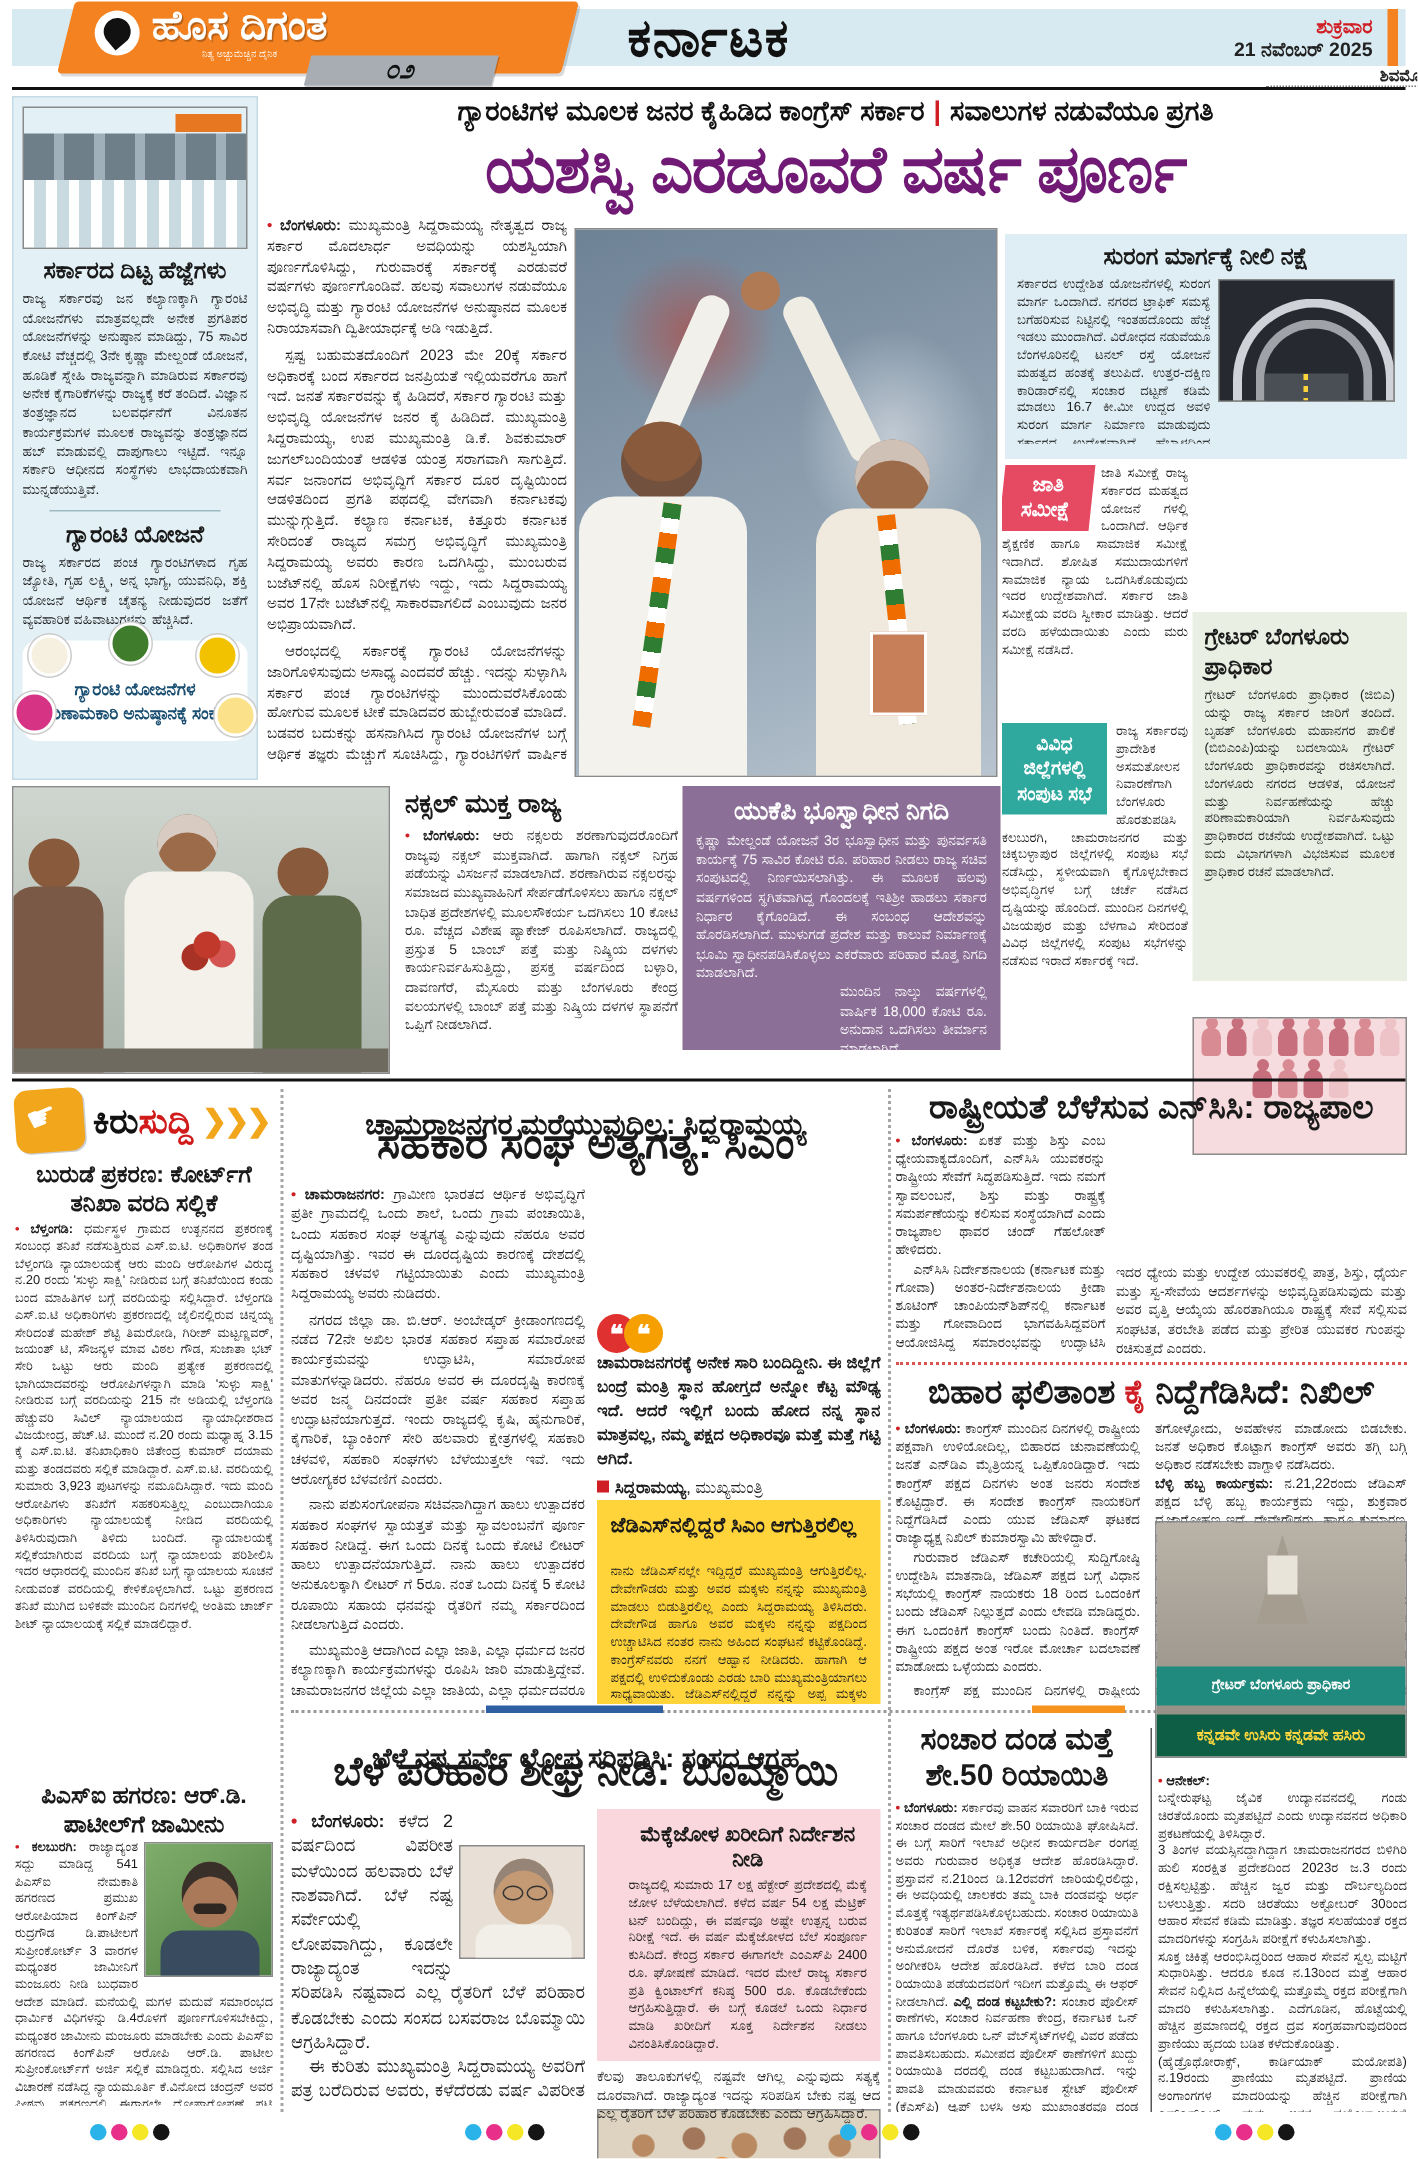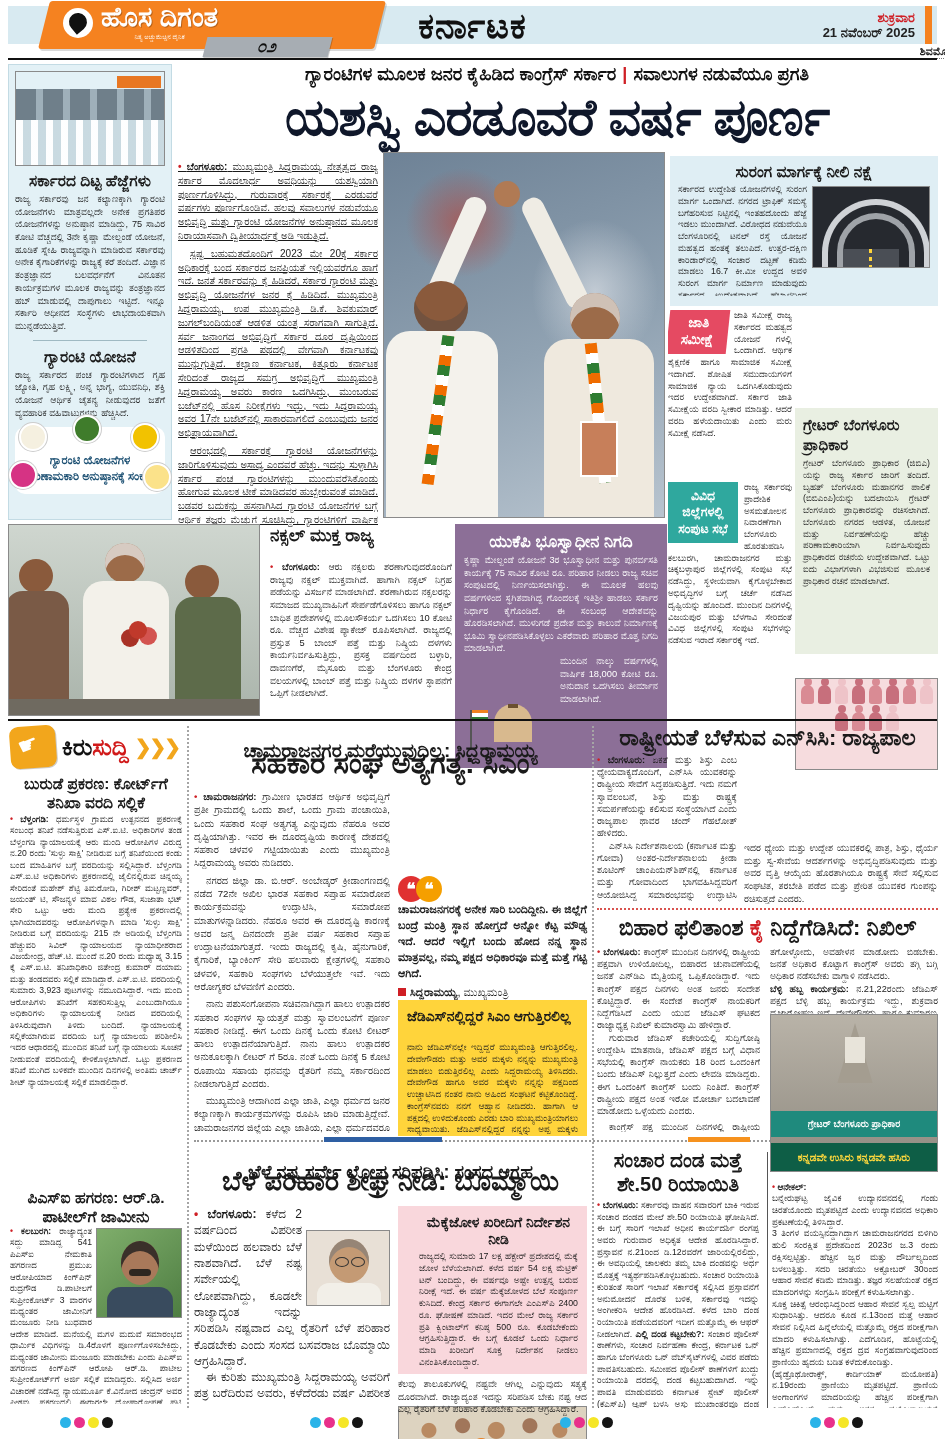--- a/index.html
+++ b/index.html
@@ -26,42 +26,42 @@
   .numplate{background:#a7adb3;transform:skewX(-14deg);text-align:center;font-size:17px;font-weight:900;color:#101010;line-height:20px;box-shadow:1px 1px 0 rgba(0,0,0,.2);}
   .sectitle{font-size:35px;font-weight:900;letter-spacing:1px;color:#111;}
   .dayl{color:#cf1f25;font-size:13px;font-weight:bold;text-align:right;}
   .datel{color:#222;font-size:13px;font-weight:bold;text-align:right;}
   .editionl{color:#222;font-size:11px;font-weight:bold;text-align:right;border-bottom:1px dotted #777;}
   .obar{background:#f58220;}
   .blackrule{background:#111;}
   
   .kicker{font-size:18px;font-weight:800;color:#111;line-height:1.2;}
   .ksep{color:#cf1f25;padding:0 6px;font-weight:900;}
-  .mainhead{font-size:51px;font-weight:900;color:#0f172a;line-height:1.25;letter-spacing:-1px;}
+  .mainhead{font-size:44px;font-weight:900;color:#701a75;line-height:1.25;letter-spacing:-1px;}
   .body10{font-size:10px;line-height:1.38;}
   .body9{font-size:9.3px;line-height:1.36;}
   .body88{font-size:8.8px;line-height:1.34;}
   
   .sidebar{background:#e3f1f6;border:1px solid #c3dbe4;box-sizing:border-box;padding:6px;}
   .sbhead{font-size:15.5px;font-weight:900;margin:6px 0 3px;}
   .sbbody{font-size:9.2px;line-height:1.38;text-align:justify;}
   .sbdiv{border-top:1px solid #9fb9c2;margin:7px 18px;}
   .garbox{background:#fff;border-radius:10px;position:relative;margin-top:8px;padding:26px 10px 10px;}
   .gartext{color:#1b4f72;font-size:11.5px;font-weight:900;text-align:center;line-height:1.35;}
   .gcirc{position:absolute;width:24px;height:24px;border-radius:50%;border:2px solid #fff;box-shadow:0 0 0 1px #ccc;}
   
   .tunnelbox{background:#dfeef4;padding:7px 8px;box-sizing:border-box;}
   .boxhead{font-size:15.5px;font-weight:900;text-align:center;margin-bottom:3px;}
   .castelabel{background:#e54a62;color:#fff;font-weight:900;font-size:13.5px;text-align:center;line-height:1.25;padding:5px 2px;transform:skewX(-6deg);}
   .teallabel{background:#2fa89e;color:#fff;font-weight:900;font-size:12.5px;text-align:center;line-height:1.3;padding:6px 3px;}
   .gbabox{background:#e9efe2;padding:7px 8px;box-sizing:border-box;}
   .gbahead{font-size:15px;font-weight:900;line-height:1.3;margin-bottom:4px;}
   .purplebox{background:#8c6f97;color:#fff;padding:8px 9px;box-sizing:border-box;}
   .purplebox .boxhead{color:#fff;}
-  .storyhead{font-size:17px;font-weight:900;margin-bottom:15px;}
+  .storyhead{font-size:17px;font-weight:900;margin-bottom:5px;}
   
   .vdot{border-left:2px dotted #a5a5a5;}
   .kiruhex{width:46px;height:42px;background:#f2a61c;border-radius:9px;position:relative;transform:rotate(-4deg);box-shadow:1px 1px 0 rgba(0,0,0,.2);}
   .kiruhex span{position:absolute;left:8px;top:5px;color:#fff;font-size:23px;transform:rotate(-18deg);}
   .kirut1{font-size:23px;font-weight:900;color:#111;}
   .kirut2{font-size:23px;font-weight:900;color:#d11a1a;}
   .chev{color:#f2a61c;font-size:20px;font-weight:900;letter-spacing:-2px;}
   .smallhead{font-size:15.5px;font-weight:900;line-height:1.25;}
   .colhead{font-size:19px;font-weight:800;line-height:1.2;margin-top:16px;}
   .colhead2{font-size:29px;font-weight:900;line-height:1.2;}
@@ -130,21 +130,21 @@
       <span class="gcirc" style="right:-6px;top:36px;background:#fbe28a;"></span>
       <div class="gartext">ಗ್ಯಾರಂಟಿ ಯೋಜನೆಗಳ ಪರಿಣಾಮಕಾರಿ ಅನುಷ್ಠಾನಕ್ಕೆ ಸಂಕಲ್ಪ</div>
     </div>
   </div>
 
   <div class="abs kicker ctr" style="left:176px;top:64px;width:762px;">
     <span>ಗ್ಯಾರಂಟಿಗಳ ಮೂಲಕ ಜನರ ಕೈಹಿಡಿದ ಕಾಂಗ್ರೆಸ್ ಸರ್ಕಾರ</span><span class="ksep">|</span><span>ಸವಾಲುಗಳ ನಡುವೆಯೂ ಪ್ರಗತಿ</span>
   </div>
   <div class="abs mainhead ctr" style="left:176px;top:86px;width:762px;">ಯಶಸ್ವಿ ಎರಡೂವರೆ ವರ್ಷ ಪೂರ್ಣ</div>
 
-  <div class="abs body10 jus ovh" style="left:178px;top:160px;width:200px;height:368px;text-decoration:underline;">
+  <div class="abs body10 jus ovh" style="left:178px;top:144px;width:200px;height:368px;">
     <p><span class="dl">ಬೆಂಗಳೂರು:</span> <span>ಮುಖ್ಯಮಂತ್ರಿ ಸಿದ್ದರಾಮಯ್ಯ ನೇತೃತ್ವದ ರಾಜ್ಯ ಸರ್ಕಾರ ಮೊದಲಾರ್ಧ ಅವಧಿಯನ್ನು ಯಶಸ್ವಿಯಾಗಿ ಪೂರ್ಣಗೊಳಿಸಿದ್ದು, ಗುರುವಾರಕ್ಕೆ ಸರ್ಕಾರಕ್ಕೆ ಎರಡುವರೆ ವರ್ಷಗಳು ಪೂರ್ಣಗೊಂಡಿವೆ. ಹಲವು ಸವಾಲುಗಳ ನಡುವೆಯೂ ಅಭಿವೃದ್ಧಿ ಮತ್ತು ಗ್ಯಾರಂಟಿ ಯೋಜನೆಗಳ ಅನುಷ್ಠಾನದ ಮೂಲಕ ನಿರಾಯಾಸವಾಗಿ ದ್ವಿತೀಯಾರ್ಧಕ್ಕೆ ಅಡಿ ಇಡುತ್ತಿದೆ.</span></p>
     <p class="ind">ಸ್ಪಷ್ಟ ಬಹುಮತದೊಂದಿಗೆ 2023 ಮೇ 20ಕ್ಕೆ ಸರ್ಕಾರ ಅಧಿಕಾರಕ್ಕೆ ಬಂದ ಸರ್ಕಾರದ ಜನಪ್ರಿಯತೆ ಇಲ್ಲಿಯವರೆಗೂ ಹಾಗೆ ಇದೆ. ಜನತೆ ಸರ್ಕಾರವನ್ನು ಕೈ ಹಿಡಿದರೆ, ಸರ್ಕಾರ ಗ್ಯಾರಂಟಿ ಮತ್ತು ಅಭಿವೃದ್ಧಿ ಯೋಜನೆಗಳ ಜನರ ಕೈ ಹಿಡಿದಿದೆ. ಮುಖ್ಯಮಂತ್ರಿ ಸಿದ್ದರಾಮಯ್ಯ, ಉಪ ಮುಖ್ಯಮಂತ್ರಿ ಡಿ.ಕೆ. ಶಿವಕುಮಾರ್ ಜುಗಲ್‌ಬಂದಿಯಂತೆ ಆಡಳಿತ ಯಂತ್ರ ಸರಾಗವಾಗಿ ಸಾಗುತ್ತಿದೆ. ಸರ್ವ ಜನಾಂಗದ ಅಭಿವೃದ್ಧಿಗೆ ಸರ್ಕಾರ ದೂರ ದೃಷ್ಟಿಯಿಂದ ಆಡಳಿತದಿಂದ ಪ್ರಗತಿ ಪಥದಲ್ಲಿ ವೇಗವಾಗಿ ಕರ್ನಾಟಕವು ಮುನ್ನುಗ್ಗುತ್ತಿದೆ. ಕಲ್ಯಾಣ ಕರ್ನಾಟಕ, ಕಿತ್ತೂರು ಕರ್ನಾಟಕ ಸೇರಿದಂತೆ ರಾಜ್ಯದ ಸಮಗ್ರ ಅಭಿವೃದ್ಧಿಗೆ ಮುಖ್ಯಮಂತ್ರಿ ಸಿದ್ದರಾಮಯ್ಯ ಅವರು ಕಾರಣ ಒದಗಿಸಿದ್ದು, ಮುಂಬರುವ ಬಜೆಟ್‌ನಲ್ಲಿ ಹೊಸ ನಿರೀಕ್ಷೆಗಳು ಇದ್ದು, ಇದು ಸಿದ್ದರಾಮಯ್ಯ ಅವರ 17ನೇ ಬಜೆಟ್‌ನಲ್ಲಿ ಸಾಕಾರವಾಗಲಿದೆ ಎಂಬುವುದು ಜನರ ಅಭಿಪ್ರಾಯವಾಗಿದೆ.</p>
     <p class="ind">ಆರಂಭದಲ್ಲಿ ಸರ್ಕಾರಕ್ಕೆ ಗ್ಯಾರಂಟಿ ಯೋಜನೆಗಳನ್ನು ಜಾರಿಗೊಳಿಸುವುದು ಅಸಾಧ್ಯ ಎಂದವರೆ ಹೆಚ್ಚು. ಇದನ್ನು ಸುಳ್ಳಾಗಿಸಿ ಸರ್ಕಾರ ಪಂಚ ಗ್ಯಾರಂಟಿಗಳನ್ನು ಮುಂದುವರೆಸಿಕೊಂಡು ಹೋಗುವ ಮೂಲಕ ಟೀಕೆ ಮಾಡಿದವರ ಹುಬ್ಬೇರುವಂತೆ ಮಾಡಿದೆ. ಬಡವರ ಬದುಕನ್ನು ಹಸನಾಗಿಸಿದ ಗ್ಯಾರಂಟಿ ಯೋಜನೆಗಳ ಬಗ್ಗೆ ಆರ್ಥಿಕ ತಜ್ಞರು ಮೆಚ್ಚುಗೆ ಸೂಚಿಸಿದ್ದು, ಗ್ಯಾರಂಟಿಗಳಿಗೆ ವಾರ್ಷಿಕ 52 ಸಾವಿರ ಕೋಟಿ ರೂ. ಅನುದಾನ ಬಿಡುಗಡೆ ಮಾಡುವ ಮೂಲಕ ಅಭಿವೃದ್ಧಿಗೂ ಹಣದ ಕೊರತೆಯಾಗದಂತೆ ಆಡಳಿತ ಸಾಗುತ್ತಿದೆ.</p>
   </div>
 
   <div class="abs fig photo" style="left:383px;top:152px;width:282px;height:366px;background:linear-gradient(160deg,#6e8296,#90a2b2 55%,#b8c4cf);">
     <div class="abs" style="left:8%;top:4%;width:40%;height:30%;background:radial-gradient(closest-side,#c0392b,transparent);opacity:.55;"></div>
     <div class="abs" style="right:2%;top:18%;width:45%;height:40%;background:radial-gradient(closest-side,#d9dee4,transparent);opacity:.7;"></div>
     <div class="abs" style="right:8%;bottom:8%;width:35%;height:30%;background:radial-gradient(closest-side,#b03a2e,transparent);opacity:.45;"></div>
 
@@ -196,21 +196,21 @@
     <div class="body88 jus">ರಾಜ್ಯ ಸರ್ಕಾರವು ಪ್ರಾದೇಶಿಕ ಅಸಮತೋಲನ ನಿವಾರಣೆಗಾಗಿ ಬೆಂಗಳೂರು ಹೊರತುಪಡಿಸಿ ಕಲಬುರಗಿ, ಚಾಮರಾಜನಗರ ಮತ್ತು ಚಿಕ್ಕಬಳ್ಳಾಪುರ ಜಿಲ್ಲೆಗಳಲ್ಲಿ ಸಂಪುಟ ಸಭೆ ನಡೆಸಿದ್ದು, ಸ್ಥಳೀಯವಾಗಿ ಕೈಗೊಳ್ಳಬೇಕಾದ ಅಭಿವೃದ್ಧಿಗಳ ಬಗ್ಗೆ ಚರ್ಚೆ ನಡೆಸಿದ ದೃಷ್ಟಿಯನ್ನು ಹೊಂದಿದೆ. ಮುಂದಿನ ದಿನಗಳಲ್ಲಿ ವಿಜಯಪುರ ಮತ್ತು ಬೆಳಗಾವಿ ಸೇರಿದಂತೆ ವಿವಿಧ ಜಿಲ್ಲೆಗಳಲ್ಲಿ ಸಂಪುಟ ಸಭೆಗಳನ್ನು ನಡೆಸುವ ಇರಾದೆ ಸರ್ಕಾರಕ್ಕೆ ಇದೆ.</div>
   </div>
 
   <div class="abs fig photo" style="left:770px;top:556px;width:168px;height:158px;background:linear-gradient(#b9b3a8,#8f8a80);z-index:3;">
     <div class="abs" style="left:62px;top:8px;width:44px;height:60px;background:#a49d90;clip-path:polygon(50% 0,90% 100%,10% 100%);"></div>
     <div class="abs" style="left:74px;top:22px;width:20px;height:26px;background:#e8e4da;"></div>
     <div class="abs sign1" style="left:0;top:96px;width:100%;height:26px;line-height:26px;">ಗ್ರೇಟರ್ ಬೆಂಗಳೂರು ಪ್ರಾಧಿಕಾರ</div>
     <div class="abs sign2" style="left:0;top:128px;width:100%;height:28px;line-height:28px;">ಕನ್ನಡವೇ ಉಸಿರು ಕನ್ನಡವೇ ಹಸಿರು</div>
   </div>
 
-  <div class="abs purplebox ovh" style="left:455px;top:524px;width:212px;height:244px;">
+  <div class="abs purplebox ovh" style="left:455px;top:524px;width:212px;height:176px;">
     <div class="boxhead" style="font-size:16.5px;">ಯುಕೆಪಿ ಭೂಸ್ವಾಧೀನ ನಿಗದಿ</div>
     <div class="body9 jus">ಕೃಷ್ಣಾ ಮೇಲ್ದಂಡೆ ಯೋಜನೆ 3ರ ಭೂಸ್ವಾಧೀನ ಮತ್ತು ಪುನರ್ವಸತಿ ಕಾರ್ಯಕ್ಕೆ 75 ಸಾವಿರ ಕೋಟಿ ರೂ. ಪರಿಹಾರ ನೀಡಲು ರಾಜ್ಯ ಸಚಿವ ಸಂಪುಟದಲ್ಲಿ ನಿರ್ಣಯಿಸಲಾಗಿತ್ತು. ಈ ಮೂಲಕ ಹಲವು ವರ್ಷಗಳಿಂದ ಸ್ಥಗಿತವಾಗಿದ್ದ ಗೊಂದಲಕ್ಕೆ ಇತಿಶ್ರೀ ಹಾಡಲು ಸರ್ಕಾರ ನಿರ್ಧಾರ ಕೈಗೊಂಡಿದೆ. ಈ ಸಂಬಂಧ ಆದೇಶವನ್ನು ಹೊರಡಿಸಲಾಗಿದೆ. ಮುಳುಗಡೆ ಪ್ರದೇಶ ಮತ್ತು ಕಾಲುವೆ ನಿರ್ಮಾಣಕ್ಕೆ ಭೂಮಿ ಸ್ವಾಧೀನಪಡಿಸಿಕೊಳ್ಳಲು ಎಕರೆವಾರು ಪರಿಹಾರ ಮೊತ್ತ ನಿಗದಿ ಮಾಡಲಾಗಿದೆ.</div>
     <div class="body9 jus" style="margin-left:96px;">ಮುಂದಿನ ನಾಲ್ಕು ವರ್ಷಗಳಲ್ಲಿ ವಾರ್ಷಿಕ 18,000 ಕೋಟಿ ರೂ. ಅನುದಾನ ಒದಗಿಸಲು ತೀರ್ಮಾನ ಮಾಡಲಾಗಿದೆ.</div>
     <div class="abs fig" style="left:4px;bottom:2px;width:90px;height:72px;">
       <div class="abs" style="left:26px;top:0;width:38px;height:38px;border-radius:50% 50% 0 0;background:#d8b98e;"></div>
       <div class="abs" style="left:40px;top:-8px;width:10px;height:12px;background:#6b4f2f;"></div>
 
       <div class="abs" style="left:2px;top:6px;width:2px;height:40px;background:#555;"></div>
       <div class="abs" style="left:4px;top:6px;width:16px;height:10px;background:linear-gradient(#f0831e 33%,#fff 33% 66%,#2e7d32 66%);"></div>
     </div>

